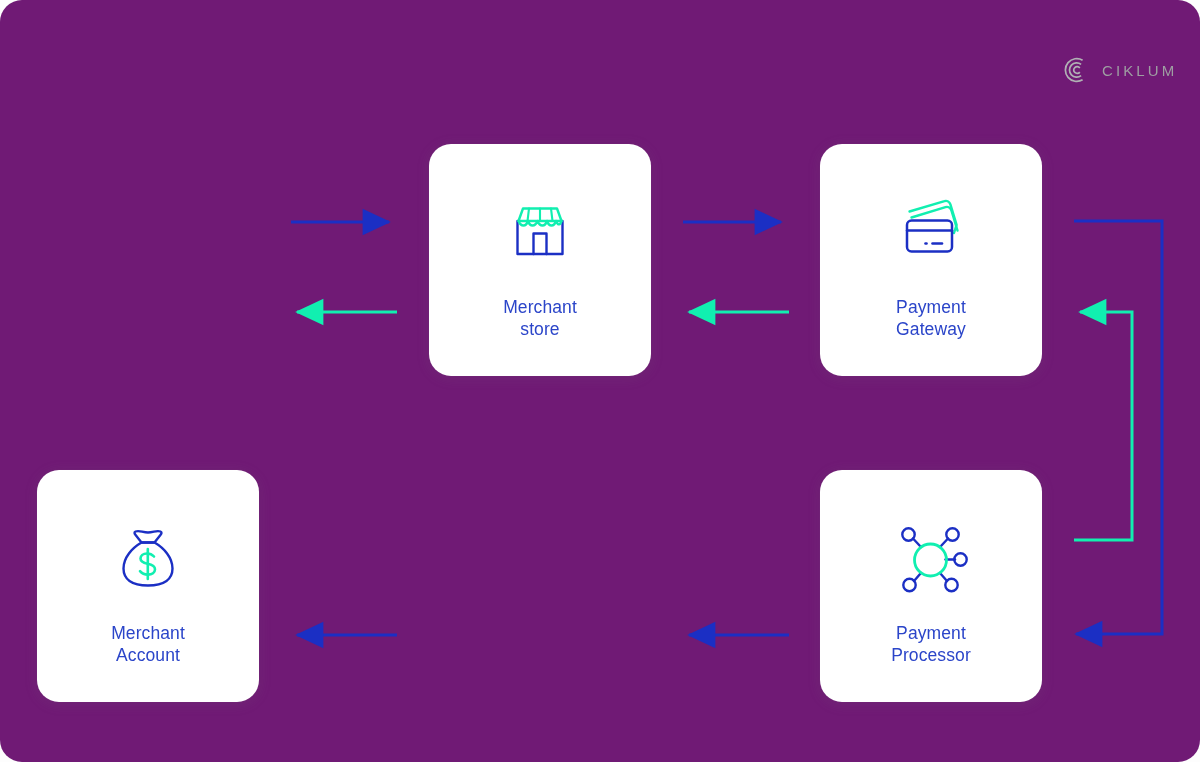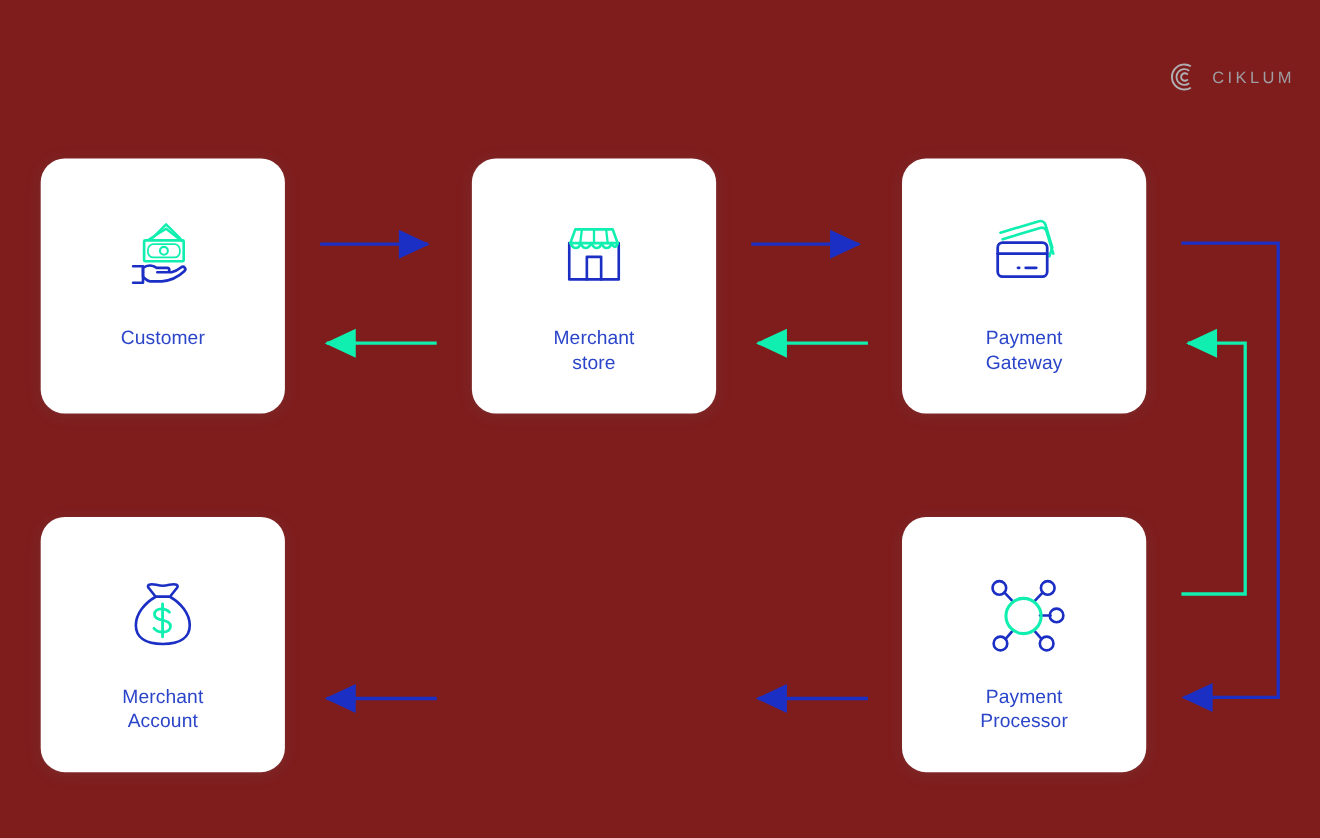--- a/index.html
+++ b/index.html
@@ -6,21 +6,22 @@
   html, body {
     margin: 0; padding: 0;
     width: 1200px; height: 762px;
     background: #fdfdfd;
     font-family: "Liberation Sans", sans-serif;
     overflow: hidden;
   }
   #stage {
     position: relative;
     width: 1200px; height: 762px;
-    background: #7f1d1d;
+    background: #701a75;
+    border-radius: 22px;
   }
 
   
   .logo {
     position: absolute;
     top: 56px; left: 1063px;
     display: flex; align-items: center; gap: 11px;
   }
   .logo-mark { width: 28px; height: 28px; display: block; }
   .logo-text {
@@ -112,39 +113,20 @@
 
     <path d="M1074 221 L1162 221 L1162 634 L1076 634" fill="none" stroke="#1b2fc4" stroke-width="3" marker-end="url(#ah-blue-l)"></path>
 
     <path d="M1074 540 L1132 540 L1132 312 L1080 312" fill="none" stroke="#11efb0" stroke-width="3" marker-end="url(#ah-green-l)"></path>
 
     <line x1="789" y1="635" x2="689" y2="635" stroke="#1b2fc4" stroke-width="3" marker-end="url(#ah-blue-l)"></line>
 
     <line x1="397" y1="635" x2="297" y2="635" stroke="#1b2fc4" stroke-width="3" marker-end="url(#ah-blue-l)"></line>
   </svg>
 
-  <div class="card" id="card-customer">
-    <div class="card-icon">
-      <svg viewBox="0 0 92 92" fill="none" stroke-linecap="round" stroke-linejoin="round">
-
-        <path d="M37 28 L49 16 L62 29" stroke="#11efb0" stroke-width="2.2" fill="none"></path>
-        <path d="M33 30 L49 20 L63 31" stroke="#11efb0" stroke-width="2.2" fill="none"></path>
-
-        <rect x="29" y="30.5" width="36" height="19" rx="1" stroke="#11efb0" stroke-width="2.4" fill="none"></rect>
-        <rect x="32.5" y="34" width="29" height="12" rx="5" stroke="#11efb0" stroke-width="1.6" fill="none"></rect>
-        <circle cx="47" cy="40" r="3.6" stroke="#11efb0" stroke-width="1.9" fill="none"></circle>
-
-        <path d="M28 55.5 C32 52.5 37 53 40.5 55.5 L50 55.5 C52.6 55.5 52.6 59.5 50 59.5 L41 59.5
-                 L54 59.5 C58 58.5 60 57.2 62.5 55.2 C65 53.2 68 56.2 65.5 58.6
-                 C60 63.8 53 67.2 45 67.8 L35 67.8 C32 67.8 30 65.5 28 63.5 Z" stroke="#1b2fc4" stroke-width="2.4" fill="none"></path>
-        <path d="M19 54 L28 54 L28 69 L19 69" stroke="#1b2fc4" stroke-width="2.4" fill="none"></path>
-      </svg>
-    </div>
-    <div class="card-label">Customer</div>
-  </div>
 
   <div class="card" id="card-merchant-store">
     <div class="card-icon">
       <svg viewBox="0 0 92 92" fill="none" stroke-linecap="round" stroke-linejoin="round">
 
         <path d="M23.5 33 L23.5 66 L68.5 66 L68.5 33" stroke="#1b2fc4" stroke-width="2.4" fill="none"></path>
         <path d="M39.5 66 L39.5 45.5 L52.5 45.5 L52.5 66" stroke="#1b2fc4" stroke-width="2.4" fill="none"></path>
 
         <path d="M24.5 33 L29 20.5 L63 20.5 L67.5 33 Z" stroke="#11efb0" stroke-width="2.4" fill="none"></path>
         <path d="M35 20.5 L33.5 33" stroke="#11efb0" stroke-width="2.1"></path>

